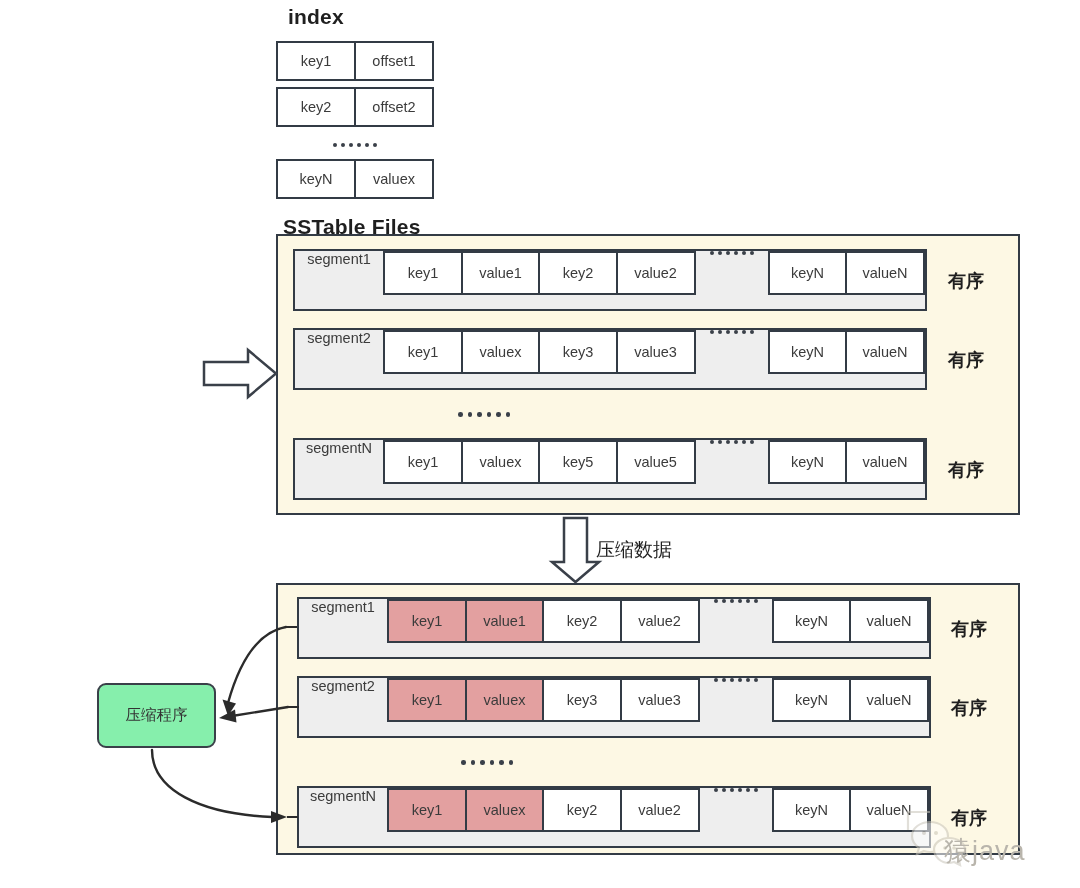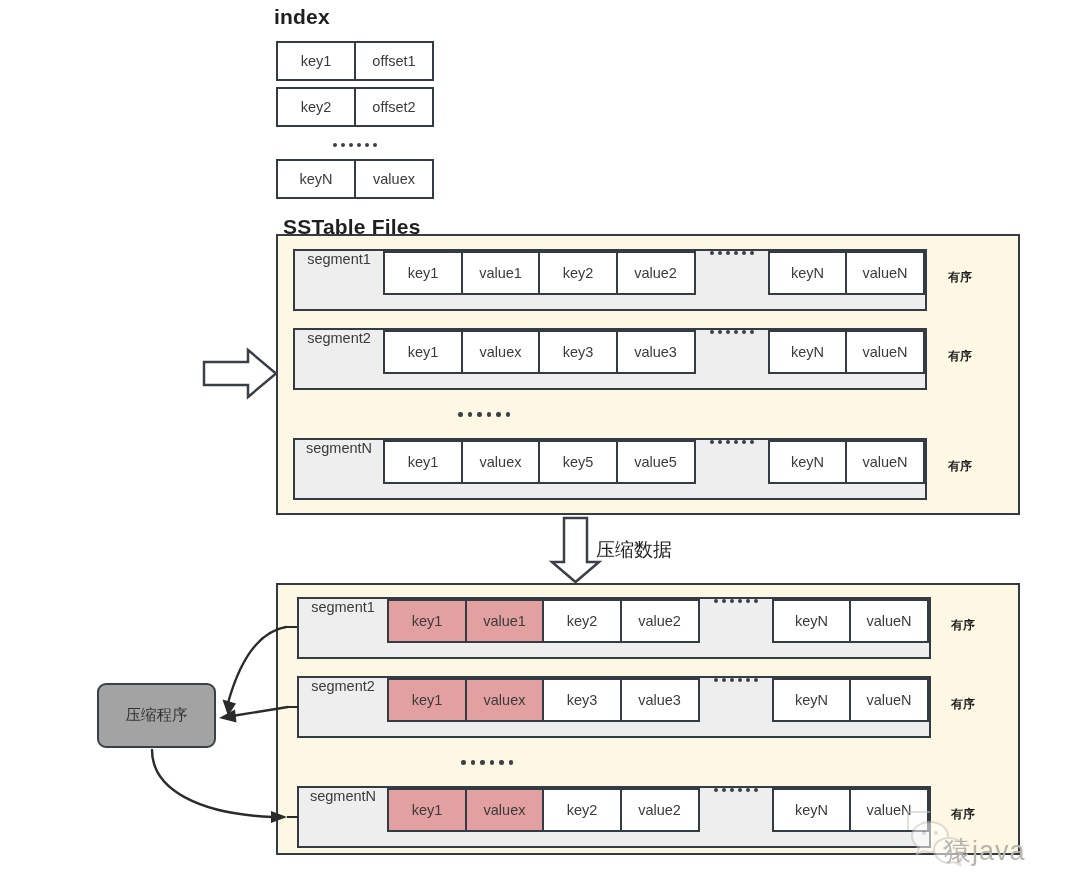--- a/index.html
+++ b/index.html
@@ -101,21 +101,21 @@
     white-space: nowrap;
   }
   .cell.first { margin-left: 0; }
   .cell.hl { background: #e3a0a0; }
   .gap {
     width: 88px;
     display: flex; align-items: center; justify-content: center;
   }
   .ordered {
     position: absolute;
-    font-size: 12px;
+    font-size: 18px;
     font-weight: bold;
     color: #1f1f1f;
     white-space: nowrap;
   }
 
   .mid-dots {
     position: absolute;
     display: flex; align-items: center; gap: 5px;
   }
   .mid-dots i {
@@ -127,21 +127,21 @@
   .memtable {
     background: #f5e2ef;
     border: 2.5px solid #3a4049;
     font-size: 15.5px;
     color: #333333;
     line-height: 1.45;
   }
 
   
   .compactor {
-    background: #a3a3a3;
+    background: #86efac;
     border: 2.5px solid #3a4049;
     border-radius: 9px;
     font-size: 15.5px;
     color: #333333;
   }
 
   .arrow-label {
     position: absolute;
     font-size: 19px;
     color: #1f1f1f;
@@ -166,21 +166,21 @@
     color: #b9b5ac;
     white-space: nowrap;
     letter-spacing: 1px;
   }
 </style>
 </head>
 <body>
 
 <div id="canvas">
 
-  <div class="abs title" style="left:274px; top:5px;text-align:right;">index</div>
+  <div class="abs title" style="left:288px; top:5px;text-align:right;">index</div>
 
   <div class="abs index-row" style="left:276px; top:41px;">
     <div class="index-cell left">key1</div>
     <div class="index-cell">offset1</div>
   </div>
 
   <div class="abs index-row" style="left:276px; top:87px;">
     <div class="index-cell left">key2</div>
     <div class="index-cell">offset2</div>
   </div>

